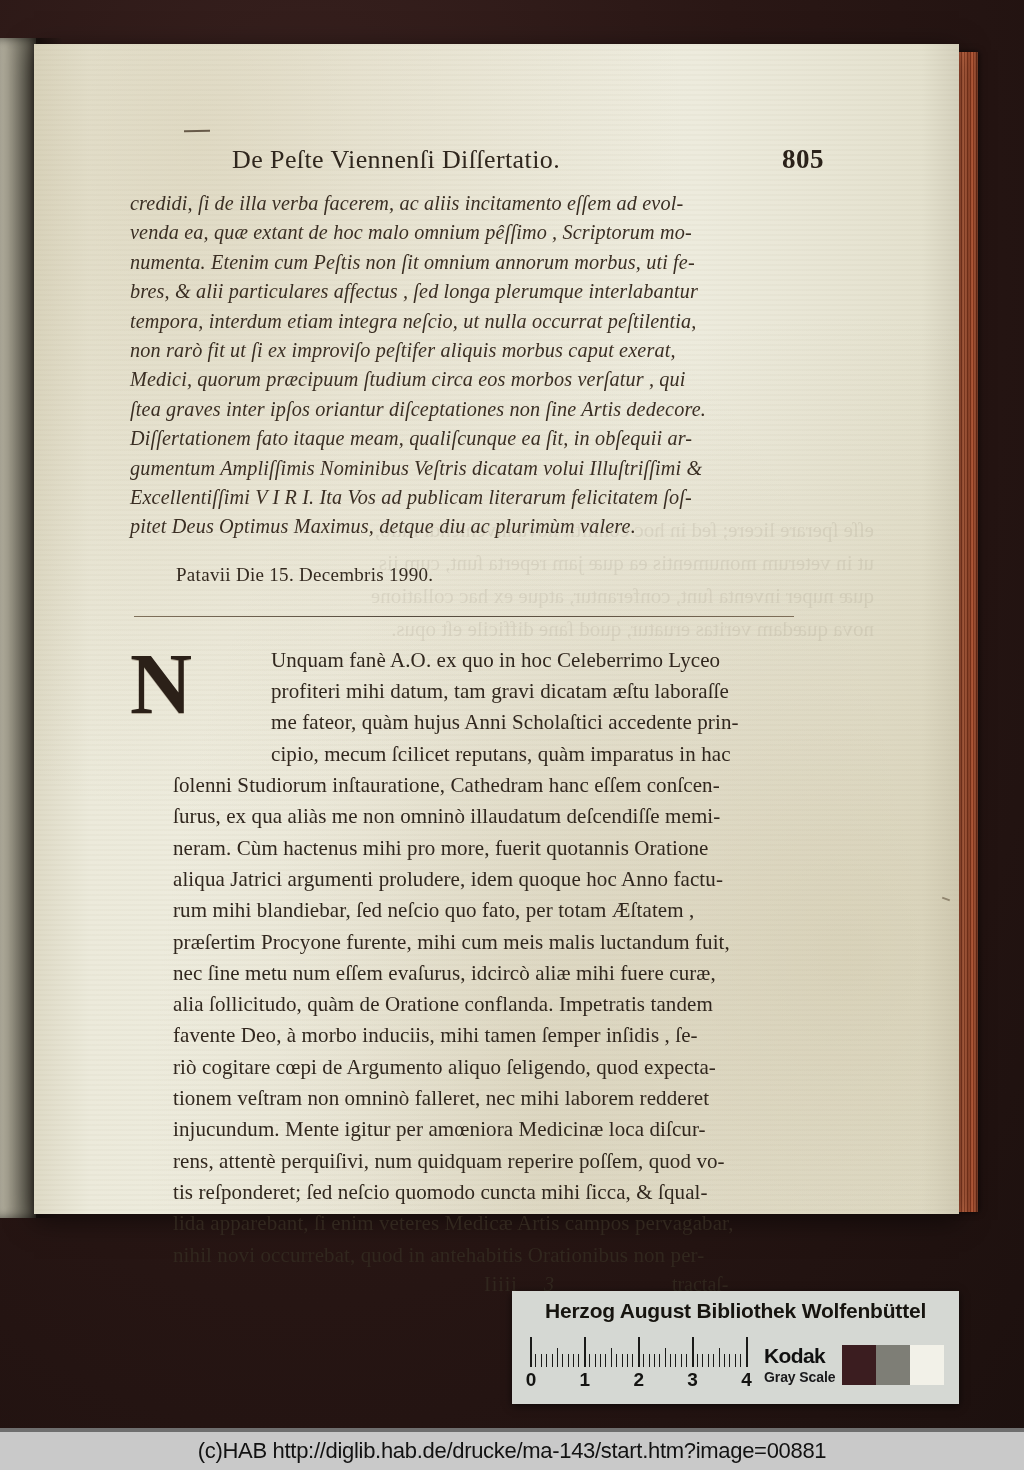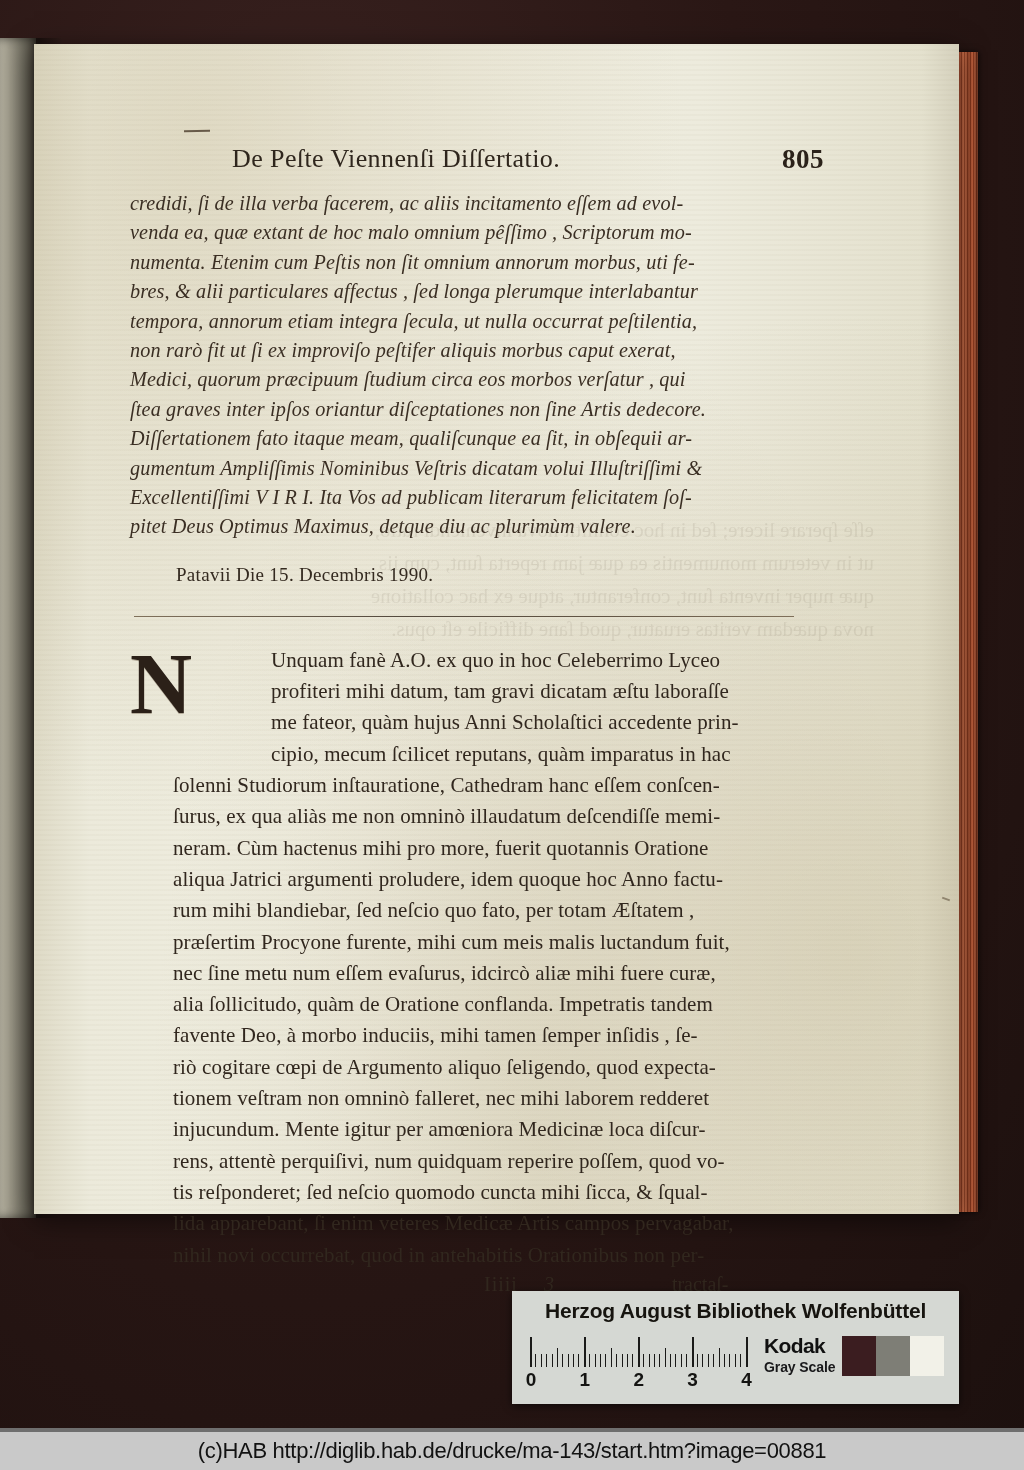--- a/index.html
+++ b/index.html
@@ -92,21 +92,21 @@
   
   .page {
     position: absolute;
     left: 96px; top: 100px;
     width: 694px;
     color: #342a21;
   }
 
   .runhead {
     display: flex;
-    align-items: flex-start;
+    align-items: center;
     justify-content: space-between;
     margin-bottom: 14px;
   }
   .runhead-title {
     font-size: 26px;
     letter-spacing: .4px;
     color: #2f261d;
     font-family: "Liberation Serif", serif;
     margin-left: 102px;
   }
@@ -229,24 +229,24 @@
   .ruler-nums {
     position: relative; width: 222px; height: 24px; margin-top: 2px;
   }
   .rnum {
     position: absolute;
     font-size: 19px; font-weight: bold; color: #141412;
     transform: translateX(-50%);
   }
   .kodak {
     position: absolute;
-    left: 252px; top: 44px;
+    left: 252px; top: 36px;
     width: 180px; height: 58px;
     display: flex;
-    align-items: flex-start;
+    align-items: flex-end;
   }
   .kodak-text { width: 74px; }
   .kodak-word {
     font-size: 21px; font-weight: bold; color: #101010;
     letter-spacing: -.6px; line-height: 21px;
   }
   .kodak-sub {
     font-size: 14px; font-weight: bold; color: #18181a;
     margin-top: 3px; letter-spacing: -.1px;
   }
@@ -301,21 +301,21 @@
     <div class="runhead">
       <div class="runhead-title">De Peſte Viennenſi Diſſertatio.</div>
       <div class="runhead-folio">805</div>
     </div>
 
     <div class="dedication">
       <span class="ln">credidi, ſi de illa verba facerem, ac aliis incitamento eſſem ad evol-</span>
       <span class="ln">venda ea, quæ extant de hoc malo omnium pêſſimo , Scriptorum mo-</span>
       <span class="ln">numenta. Etenim cum Peſtis non ſit omnium annorum morbus, uti fe-</span>
       <span class="ln">bres, &amp; alii particulares affectus , ſed longa plerumque interlabantur</span>
-      <span class="ln">tempora, annorum etiam integra ſecula, ut nulla occurrat peſtilentia,</span>
+      <span class="ln">tempora, interdum etiam integra neſcio, ut nulla occurrat peſtilentia,</span>
       <span class="ln">non rarò fit ut ſi ex improviſo peſtifer aliquis morbus caput exerat,</span>
       <span class="ln">Medici, quorum præcipuum ſtudium circa eos morbos verſatur , qui</span>
       <span class="ln">ſtea graves inter ipſos oriantur diſceptationes non ſine Artis dedecore.</span>
       <span class="ln">Diſſertationem fato itaque meam, qualiſcunque ea ſit, in obſequii ar-</span>
       <span class="ln">gumentum Ampliſſimis Nominibus Veſtris dicatam volui Illuſtriſſimi &amp;</span>
       <span class="ln">Excellentiſſimi V I R I.   Ita Vos ad publicam literarum felicitatem ſoſ-</span>
       <span class="ln">pitet Deus Optimus Maximus, detque diu ac plurimùm valere.</span>
     </div>
 
     <div class="dateline">Patavii Die 15. Decembris 1990.</div>

